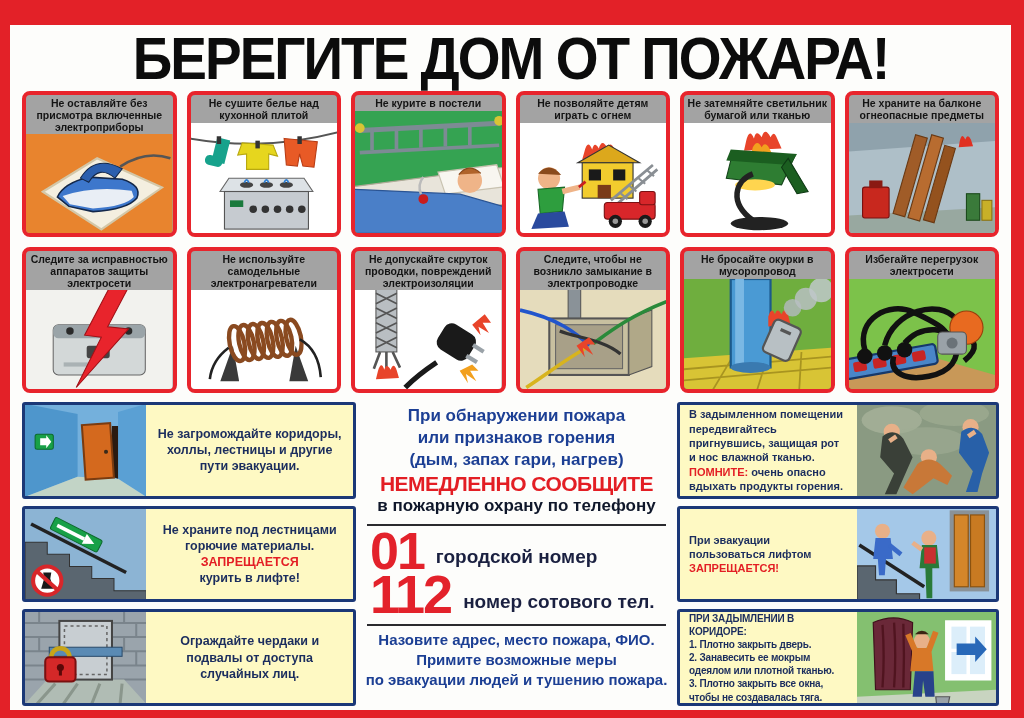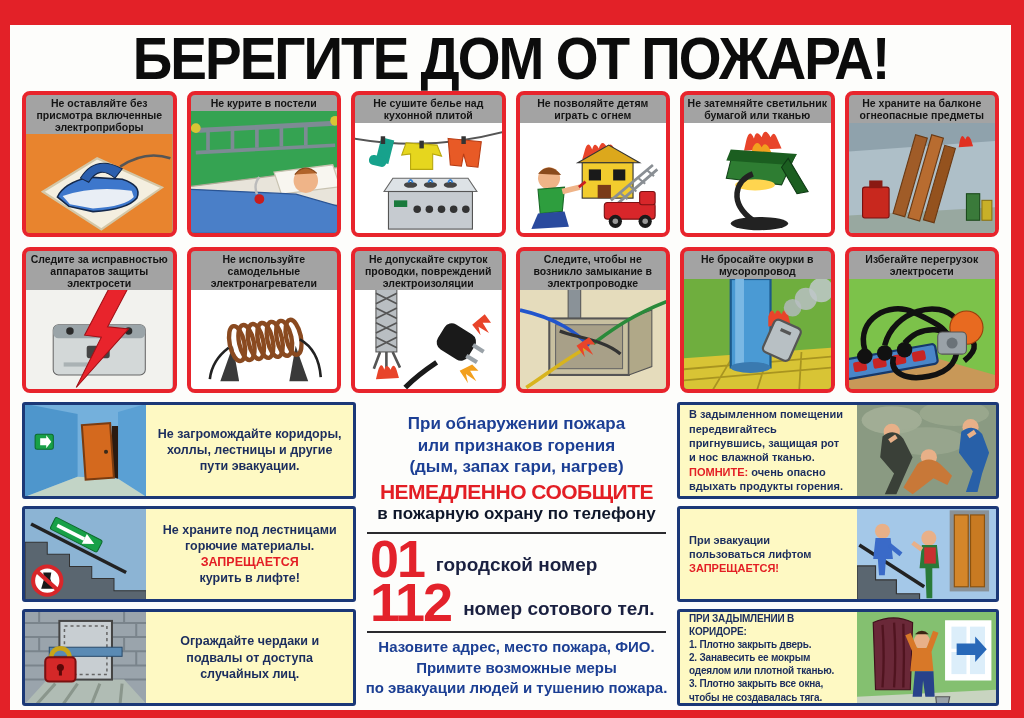--- a/index.html
+++ b/index.html
@@ -26,21 +26,21 @@
     background:#a3a3a3;display:flex;flex-direction:column;overflow:hidden;
   }
   .cap{
     padding:3px 2px 1px;text-align:center;font-size:10.5px;font-weight:bold;
     line-height:1.12;color:#141414;
   }
   .panel svg{flex:1 1 0;width:100%;min-height:0;display:block;}
   .bottom{flex:1 1 0;display:flex;gap:8px;min-height:0;padding-bottom:4px;}
   .col-left{width:334px;display:flex;flex-direction:column;gap:7px;justify-content:center;}
   .col-right{width:322px;display:flex;flex-direction:column;gap:7px;}
-  .col-center{flex:1 1 0;display:flex;flex-direction:column;align-items:center;text-align:center;padding-top:3px;min-width:0;justify-content:center;}
+  .col-center{flex:1 1 0;display:flex;flex-direction:column;align-items:center;text-align:center;padding-top:3px;min-width:0;}
   .bpanel{
     flex:1 1 0;border:3px solid #1b3877;border-radius:3px;background:#fef9c3;
     display:flex;overflow:hidden;min-height:0;
   }
   .bpanel .img{height:100%;flex:0 0 auto;display:block;}
   .col-left .img{width:37%;}
   .col-right .img{width:44%;}
   .btxt{
     flex:1 1 0;display:flex;flex-direction:column;justify-content:center;
     padding:4px 9px;font-weight:bold;color:#1b2d5e;min-width:0;
@@ -70,38 +70,20 @@
   <div class="prow r1">
     <div class="panel">
       <div class="cap">Не оставляйте без присмотра включенные электроприборы</div>
       <svg viewBox="0 0 140 100" preserveAspectRatio="xMidYMid slice">
         <rect width="140" height="100" fill="#e8842e"></rect>
         <polygon points="16,58 68,26 130,54 72,94" fill="#f4efe0" stroke="#d3c7a8" stroke-width="2"></polygon>
         <path d="M30,63 Q36,50 60,44 L92,46 Q111,52 106,64 Q97,75 64,77 L41,72 Z" fill="#3d77cc" stroke="#14284a" stroke-width="1.5"></path>
         <path d="M35,62 Q64,52 101,57 L103,63 Q95,72 64,74 L42,70 Z" fill="#e9eef5"></path>
         <path d="M52,45 Q66,22 92,36 L85,45 Q70,32 60,49 Z" fill="#2c5fae" stroke="#14284a"></path>
         <path d="M90,34 Q114,18 138,26" stroke="#555" fill="none" stroke-width="2.5"></path>
-      </svg>
-    </div>
-    <div class="panel">
-      <div class="cap">Не курите в постели</div>
-      <svg viewBox="0 0 140 100" preserveAspectRatio="xMidYMid slice">
-        <rect width="140" height="100" fill="#35a352"></rect>
-        <path d="M14,16 L128,10" stroke="#7d8b94" stroke-width="4"></path>
-        <path d="M14,34 L128,28" stroke="#7d8b94" stroke-width="3"></path>
-        <path d="M24,14 V32 M44,13 V31 M64,12 V30 M84,12 V29 M104,11 V28" stroke="#7d8b94" stroke-width="3"></path>
-        <circle cx="14" cy="14" r="4" fill="#d8c435"></circle>
-          <circle cx="128" cy="8" r="4" fill="#d8c435"></circle>
-        <polygon points="8,62 132,46 138,76 10,88" fill="#e8e4da" stroke="#b0aa98"></polygon>
-        <polygon points="78,50 126,44 132,62 84,68" fill="#f8f6f0" stroke="#c8c2b0"></polygon>
-        <circle cx="104" cy="57" r="10" fill="#efb488"></circle>
-        <path d="M95,52 Q103,42 113,51" fill="#b0632a" stroke="#8a4a1c"></path>
-        <polygon points="8,64 96,68 138,80 138,100 8,100" fill="#4a7fc8" stroke="#2a5494"></polygon>
-        <circle cx="66" cy="72" r="4" fill="#c81c1c"></circle>
-        <path d="M64,68 q-3,-8 2,-14" stroke="#bbb" fill="none" stroke-width="2"></path>
       </svg>
     </div>
     <div class="panel">
       <div class="cap">Не сушите белье над кухонной плитой</div>
       <svg viewBox="0 0 140 100" preserveAspectRatio="xMidYMid slice">
         <rect width="140" height="100" fill="#ffffff"></rect>
         <path d="M2,14 Q70,26 138,8" stroke="#555" fill="none" stroke-width="1.8"></path>
         <g transform="rotate(14 30 28)">
             <rect x="24" y="14" width="12" height="22" fill="#17a28c"></rect>
             <rect x="18" y="31" width="16" height="9" rx="4" fill="#17a28c"></rect>
@@ -119,20 +101,38 @@
         <rect x="34" y="62" width="76" height="34" fill="#c6cbd0" stroke="#555"></rect>
         <rect x="39" y="70" width="12" height="6" fill="#1a7a3c"></rect>
         <circle cx="60" cy="78" r="3.4" fill="#333"></circle>
           <circle cx="71" cy="78" r="3.4" fill="#333"></circle>
           <circle cx="82" cy="78" r="3.4" fill="#333"></circle>
           <circle cx="93" cy="78" r="3.4" fill="#333"></circle>
           <circle cx="104" cy="78" r="3.4" fill="#333"></circle>
       </svg>
     </div>
     <div class="panel">
+      <div class="cap">Не курите в постели</div>
+      <svg viewBox="0 0 140 100" preserveAspectRatio="xMidYMid slice">
+        <rect width="140" height="100" fill="#35a352"></rect>
+        <path d="M14,16 L128,10" stroke="#7d8b94" stroke-width="4"></path>
+        <path d="M14,34 L128,28" stroke="#7d8b94" stroke-width="3"></path>
+        <path d="M24,14 V32 M44,13 V31 M64,12 V30 M84,12 V29 M104,11 V28" stroke="#7d8b94" stroke-width="3"></path>
+        <circle cx="14" cy="14" r="4" fill="#d8c435"></circle>
+          <circle cx="128" cy="8" r="4" fill="#d8c435"></circle>
+        <polygon points="8,62 132,46 138,76 10,88" fill="#e8e4da" stroke="#b0aa98"></polygon>
+        <polygon points="78,50 126,44 132,62 84,68" fill="#f8f6f0" stroke="#c8c2b0"></polygon>
+        <circle cx="104" cy="57" r="10" fill="#efb488"></circle>
+        <path d="M95,52 Q103,42 113,51" fill="#b0632a" stroke="#8a4a1c"></path>
+        <polygon points="8,64 96,68 138,80 138,100 8,100" fill="#4a7fc8" stroke="#2a5494"></polygon>
+        <circle cx="66" cy="72" r="4" fill="#c81c1c"></circle>
+        <path d="M64,68 q-3,-8 2,-14" stroke="#bbb" fill="none" stroke-width="2"></path>
+      </svg>
+    </div>
+    <div class="panel">
       <div class="cap">Не позволяйте детям играть с огнем</div>
       <svg viewBox="0 0 140 100" preserveAspectRatio="xMidYMid slice">
         <rect width="140" height="100" fill="#ffffff"></rect>
         <path d="M62,26 q3,-12 7,-2 q2,-8 6,-1 q3,-10 8,0 q2,-7 6,0 l4,8 -33,2 z" fill="#e8442a"></path>
         <polygon points="56,36 112,36 84,20" fill="#dca81c" stroke="#333"></polygon>
         <rect x="60" y="36" width="46" height="32" fill="#f2cc2e" stroke="#333"></rect>
         <rect x="66" y="42" width="11" height="10" fill="#1a1a1a"></rect>
           <rect x="88" y="42" width="11" height="10" fill="#1a1a1a"></rect>
         <rect x="74" y="56" width="12" height="12" fill="#7a3b18"></rect>
         <path d="M86,70 L124,38 M92,73 L128,42" stroke="#8a8f94" stroke-width="2.5"></path>

